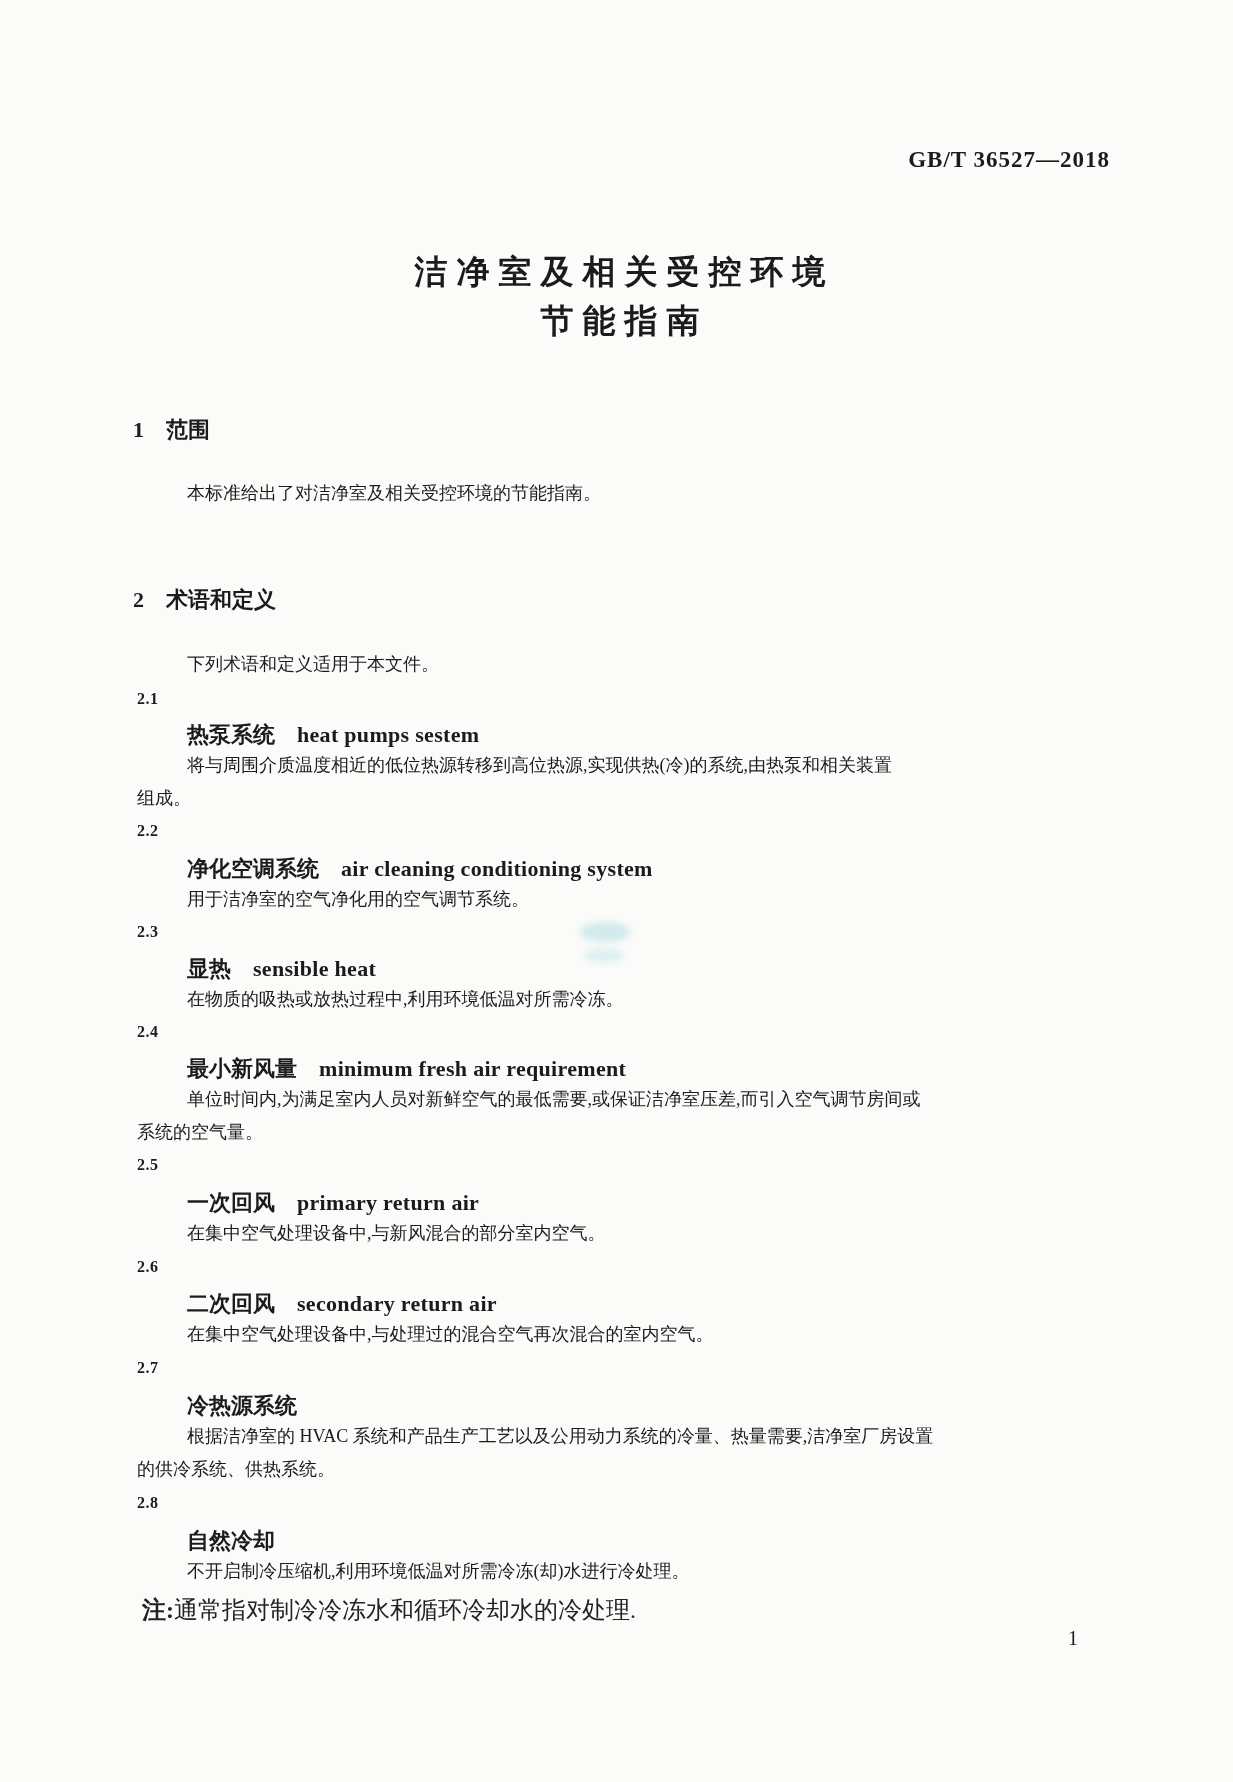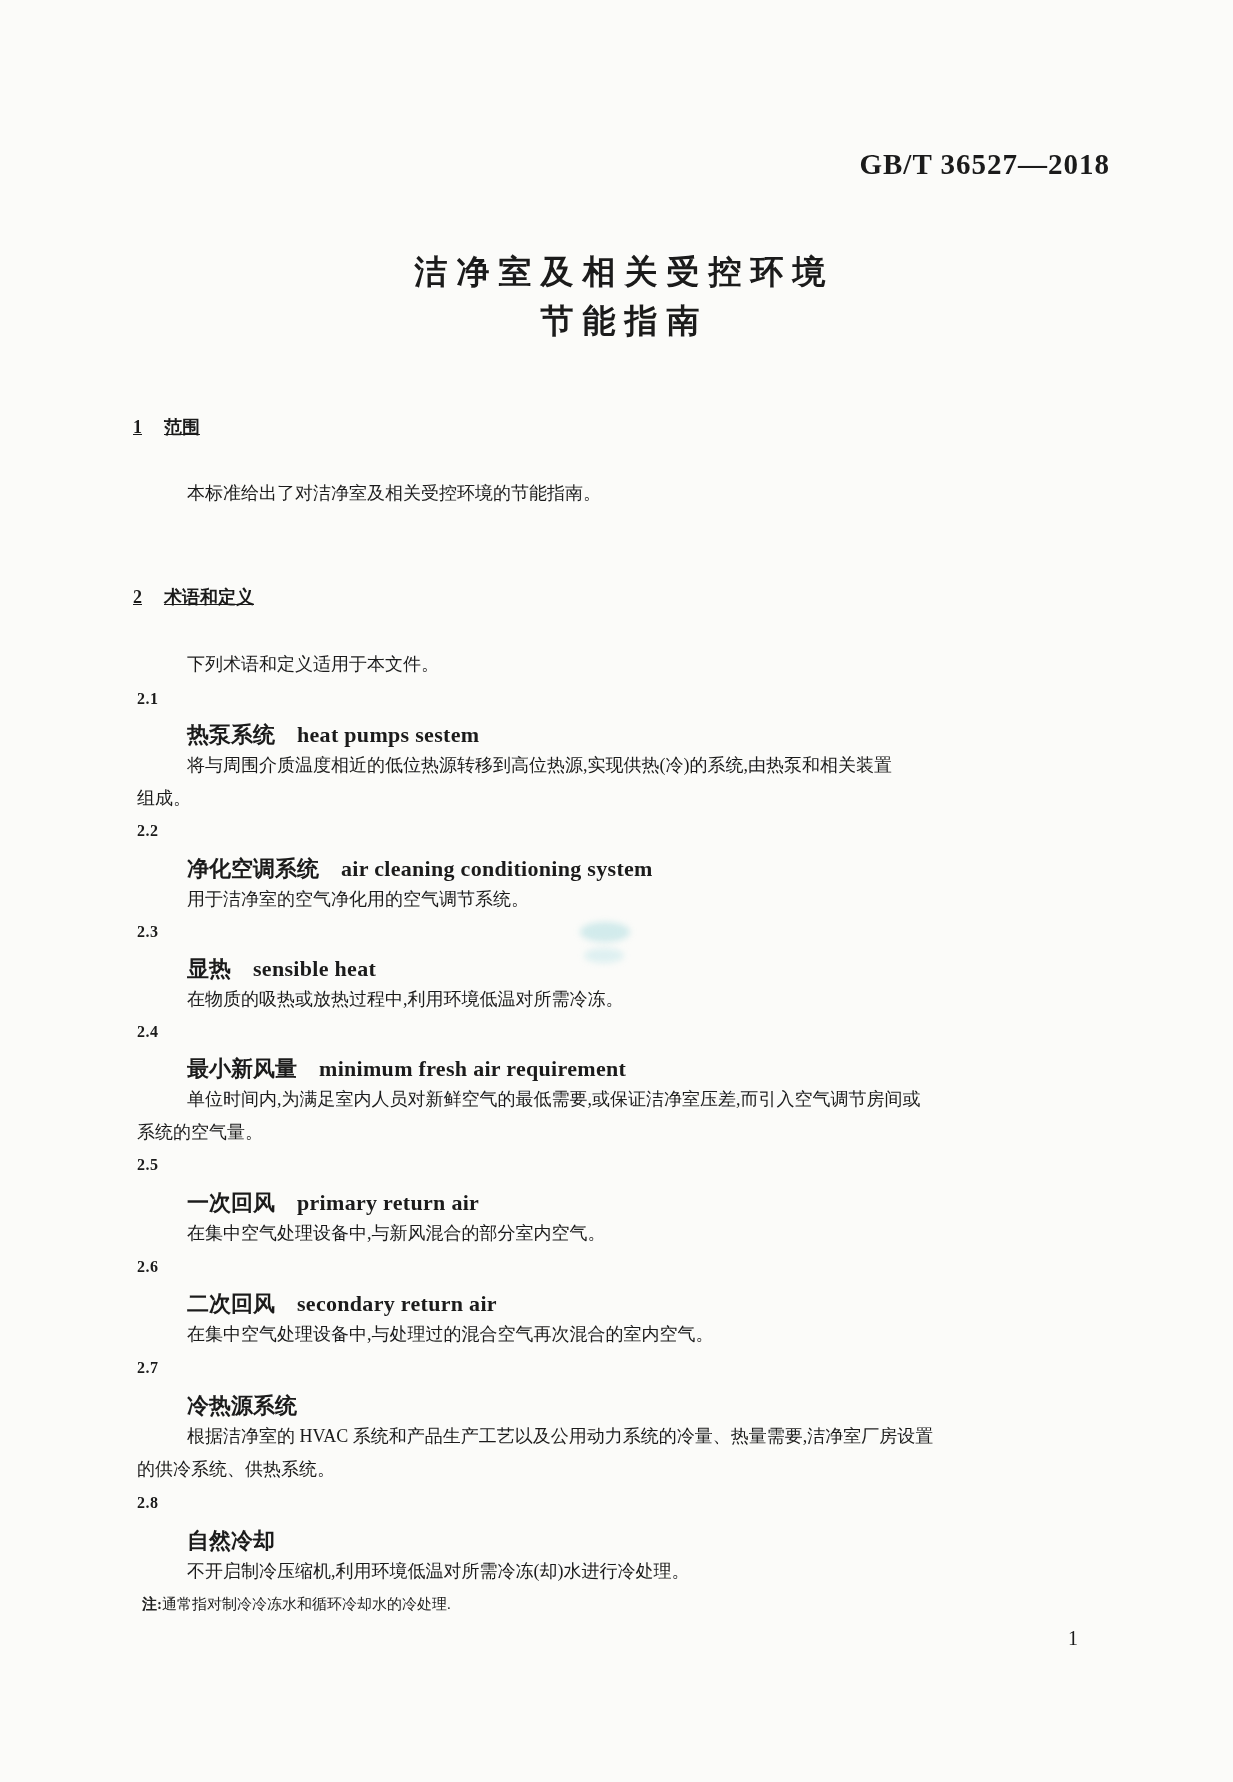--- a/index.html
+++ b/index.html
@@ -7,30 +7,30 @@
     position:relative;
     width:1233px;
     height:1782px;
     margin:0 auto;
     background:#fbfbf9;
     overflow:hidden;
     font-family:"Liberation Serif","DejaVu Serif",serif;
     color:#1b1b1b;
   }
   .line{position:absolute;white-space:nowrap;line-height:1.25;}
-  .doc-number{font-size:29px;font-weight:700;letter-spacing:1px;font-family:Liberation Serif, serif;}
+  .doc-number{font-size:23px;font-weight:700;letter-spacing:1px;font-family:Liberation Serif, serif;}
   .doc-title{left:0;width:100%;text-align:center;font-size:33px;font-weight:700;letter-spacing:9px;transform:translateX(8px);}
-  .sec-heading{font-size:18px;font-weight:700;text-decoration:underline;}
+  .sec-heading{font-size:22px;font-weight:700;}
   .sec-heading .sec-title{margin-left:22px;}
   .clause-num{font-size:16px;font-weight:700;letter-spacing:0.5px;}
   .body-text{font-size:18px;}
   .term-line{font-size:22px;}
   .term-zh{font-weight:700;}
   .term-en{font-weight:700;margin-left:22px;letter-spacing:0.3px;}
-  .note-line{font-size:15px;color:#222;}
+  .note-line{font-size:24px;color:#222;}
   .note-label{font-weight:700;}
   .page-number{font-size:20px;}
   .smudge{position:absolute;border-radius:50%;filter:blur(3px);pointer-events:none;}
   .smudge.s1{left:580px;top:922px;width:50px;height:20px;background:rgba(160,215,220,0.45);}
   .smudge.s2{left:584px;top:948px;width:40px;height:15px;background:rgba(170,220,225,0.35);}
 </style>
 </head>
 <body>
 
 <div class="page">

